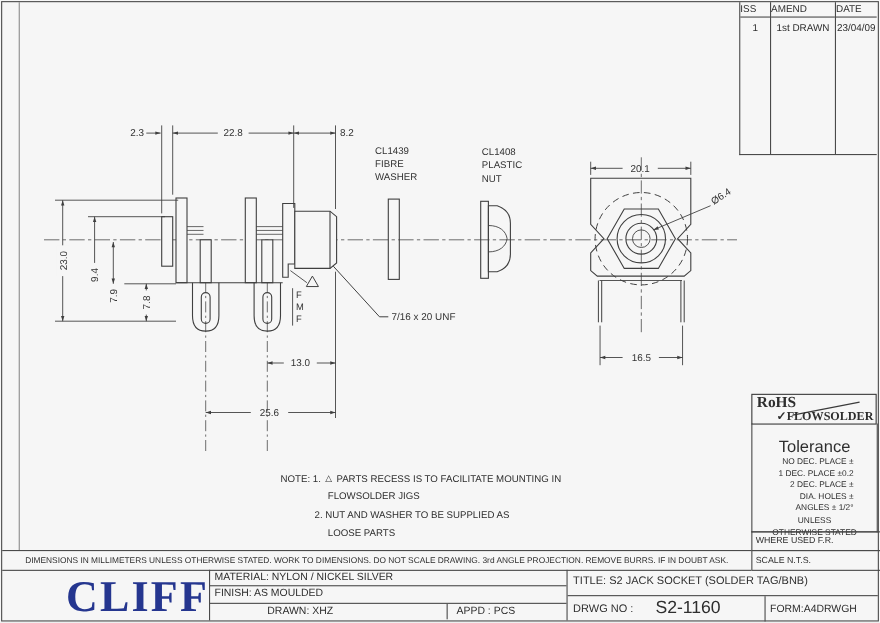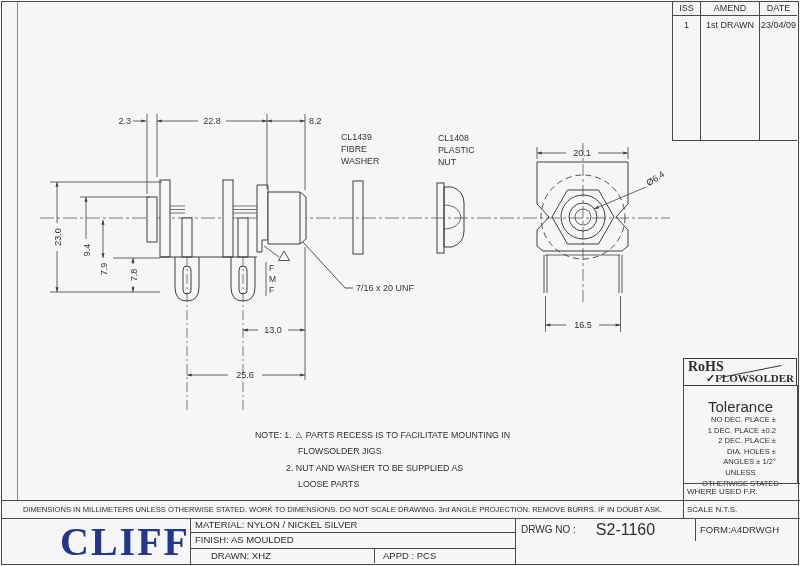--- a/index.html
+++ b/index.html
@@ -8,21 +8,21 @@
   .frame{position:absolute;inset:1px;border:1.5px solid #4a4a4a;pointer-events:none;}
   .inner-left-line{position:absolute;left:17px;top:2px;height:498px;border-left:1px solid #8a8a8a;}
   svg{position:absolute;left:0;top:0;}
   svg text{font-family:"Liberation Sans",sans-serif;fill:#333;}
 
   
   .rev-table{position:absolute;left:672px;top:2px;width:124px;height:138px;display:flex;
              border-left:1px solid #4a4a4a;border-bottom:1px solid #4a4a4a;font-size:9px;}
   .rev-col{border-right:1px solid #4a4a4a;display:flex;flex-direction:column;}
   .rev-col:last-child{border-right:none;}
-  .rev-head{height:13px;line-height:13px;text-align:center;border-bottom:1px solid #4a4a4a;}
+  .rev-head{height:13px;line-height:13px;border-bottom:1px solid #4a4a4a;}
   .rev-cell{height:18px;line-height:18px;text-align:center;}
 
   
   .rohs{position:absolute;left:683px;top:358px;width:112px;height:26px;
         border:1.5px solid #3a3a3a;font-family:"Liberation Serif",serif;font-weight:bold;background:#f6f6f6;}
   .rohs-top{position:absolute;left:4px;top:0px;font-size:14px;}
   .rohs-bottom{position:absolute;right:2px;bottom:0px;font-size:11px;}
   .rohs-slash{position:absolute;left:36px;top:12px;width:62px;border-top:1.5px solid #3a3a3a;
               transform:rotate(-11deg);}
   .tol{position:absolute;left:683px;top:385px;width:113px;height:98px;border:1px solid #4a4a4a;border-top:none;}
@@ -41,21 +41,21 @@
   .ind1{margin-left:43px;} .ind2{margin-left:31px;}
 
   
   .disclaimer{position:absolute;left:2px;top:500px;width:681px;height:17px;border-top:1px solid #4a4a4a;
               border-bottom:1px solid #4a4a4a;font-size:7.6px;line-height:17px;text-align:center;white-space:nowrap;}
   .logo-box{position:absolute;left:2px;top:518px;width:188px;height:46px;border-right:1px solid #4a4a4a;
             display:flex;align-items:center;justify-content:flex-end;}
   .logo{font-family:"Liberation Serif",serif;font-weight:bold;font-size:40px;letter-spacing:2px;color:#25368f;}
   .mat-block{position:absolute;left:190px;top:518px;width:325px;height:46px;font-size:9.5px;}
   .mat-row{height:14.3px;line-height:14.3px;border-bottom:1px solid #4a4a4a;padding-left:5px;}
-  .mat-row.last{border-bottom:none;display:flex;padding-left:16px;}
+  .mat-row.last{border-bottom:none;display:flex;padding-left:0;margin-left:48px;}
   .mat-cell-a{width:163px;border-right:1px solid #4a4a4a;padding-left:5px;}
   .mat-cell-b{flex:1;padding-left:8px;}
   .title-block{position:absolute;left:515px;top:518px;width:282px;height:46px;border-left:1px solid #4a4a4a;}
   .title-row{height:22.5px;line-height:22.5px;border-bottom:1px solid #4a4a4a;font-size:10px;padding-left:5px;}
   .drwg-row{height:23px;display:flex;align-items:center;}
   .drwg-left{width:174px;border-right:1px solid #4a4a4a;height:100%;display:flex;align-items:center;padding-left:5px;gap:20px;}
   .drwg-label{font-size:10px;}
   .drwg-no{font-size:16px;}
   .form-cell{flex:1;font-size:9.5px;padding-left:4px;}
 </style>
@@ -254,20 +254,21 @@
   <div class="mat-block">
     <div class="mat-row">MATERIAL: NYLON / NICKEL SILVER</div>
     <div class="mat-row">FINISH: AS MOULDED</div>
     <div class="mat-row last">
       <span class="mat-cell-a">DRAWN: XHZ</span>
       <span class="mat-cell-b">APPD :   PCS</span>
     </div>
   </div>
 
   <div class="title-block">
+    <div class="title-row">TITLE: S2 JACK SOCKET (SOLDER TAG/BNB)</div>
     <div class="drwg-row">
       <span class="drwg-left">
         <span class="drwg-label">DRWG  NO :</span>
         <span class="drwg-no">S2-1160</span>
       </span>
       <span class="form-cell">FORM:A4DRWGH</span>
     </div>
   </div>
 </div>
 

